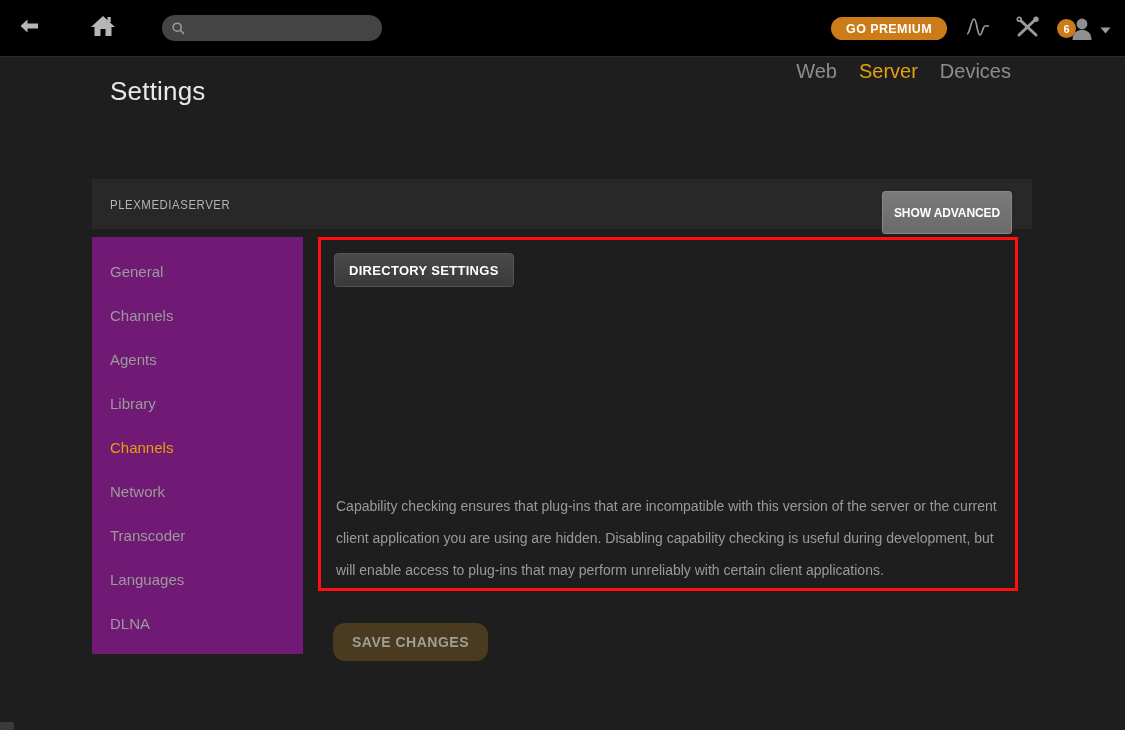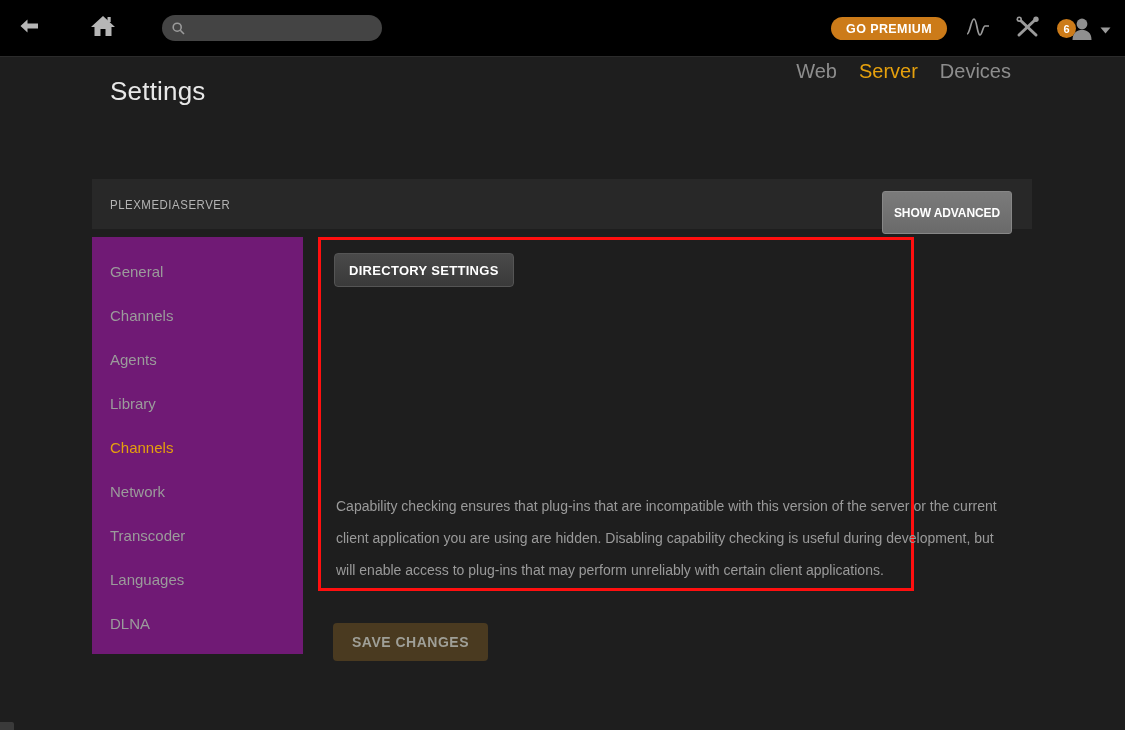--- a/index.html
+++ b/index.html
@@ -200,21 +200,21 @@
     font-size: 15px;
     color: #9b9b9b;
     cursor: pointer;
   }
   .side-item.active { color: #e5a00d; }
 
   
   .content-box {
     position: absolute;
     left: 318px; top: 237px;
-    width: 596px;
+    width: 700px;
     height: 354px;
     border: 3px solid #ff0f0f;
     background: #1e1e1e;
   }
 
   .dir-settings-btn {
     position: absolute;
     left: 13px; top: 13px;
     height: 34px;
     padding: 0 14px;
@@ -278,21 +278,21 @@
   }
 
   
   .save-btn {
     position: absolute;
     left: 333px; top: 623px;
     height: 38px;
     padding: 0 19px;
     background: #4a3a20;
     border: 0;
-    border-radius: 4px;
+    border-radius: 12px;
     color: #9f9f97;
     font-size: 14px;
     font-weight: bold;
     letter-spacing: 0.5px;
     font-family: "Liberation Sans", sans-serif;
     cursor: default;
     white-space: nowrap;
   }
 
   .corner-stub {

